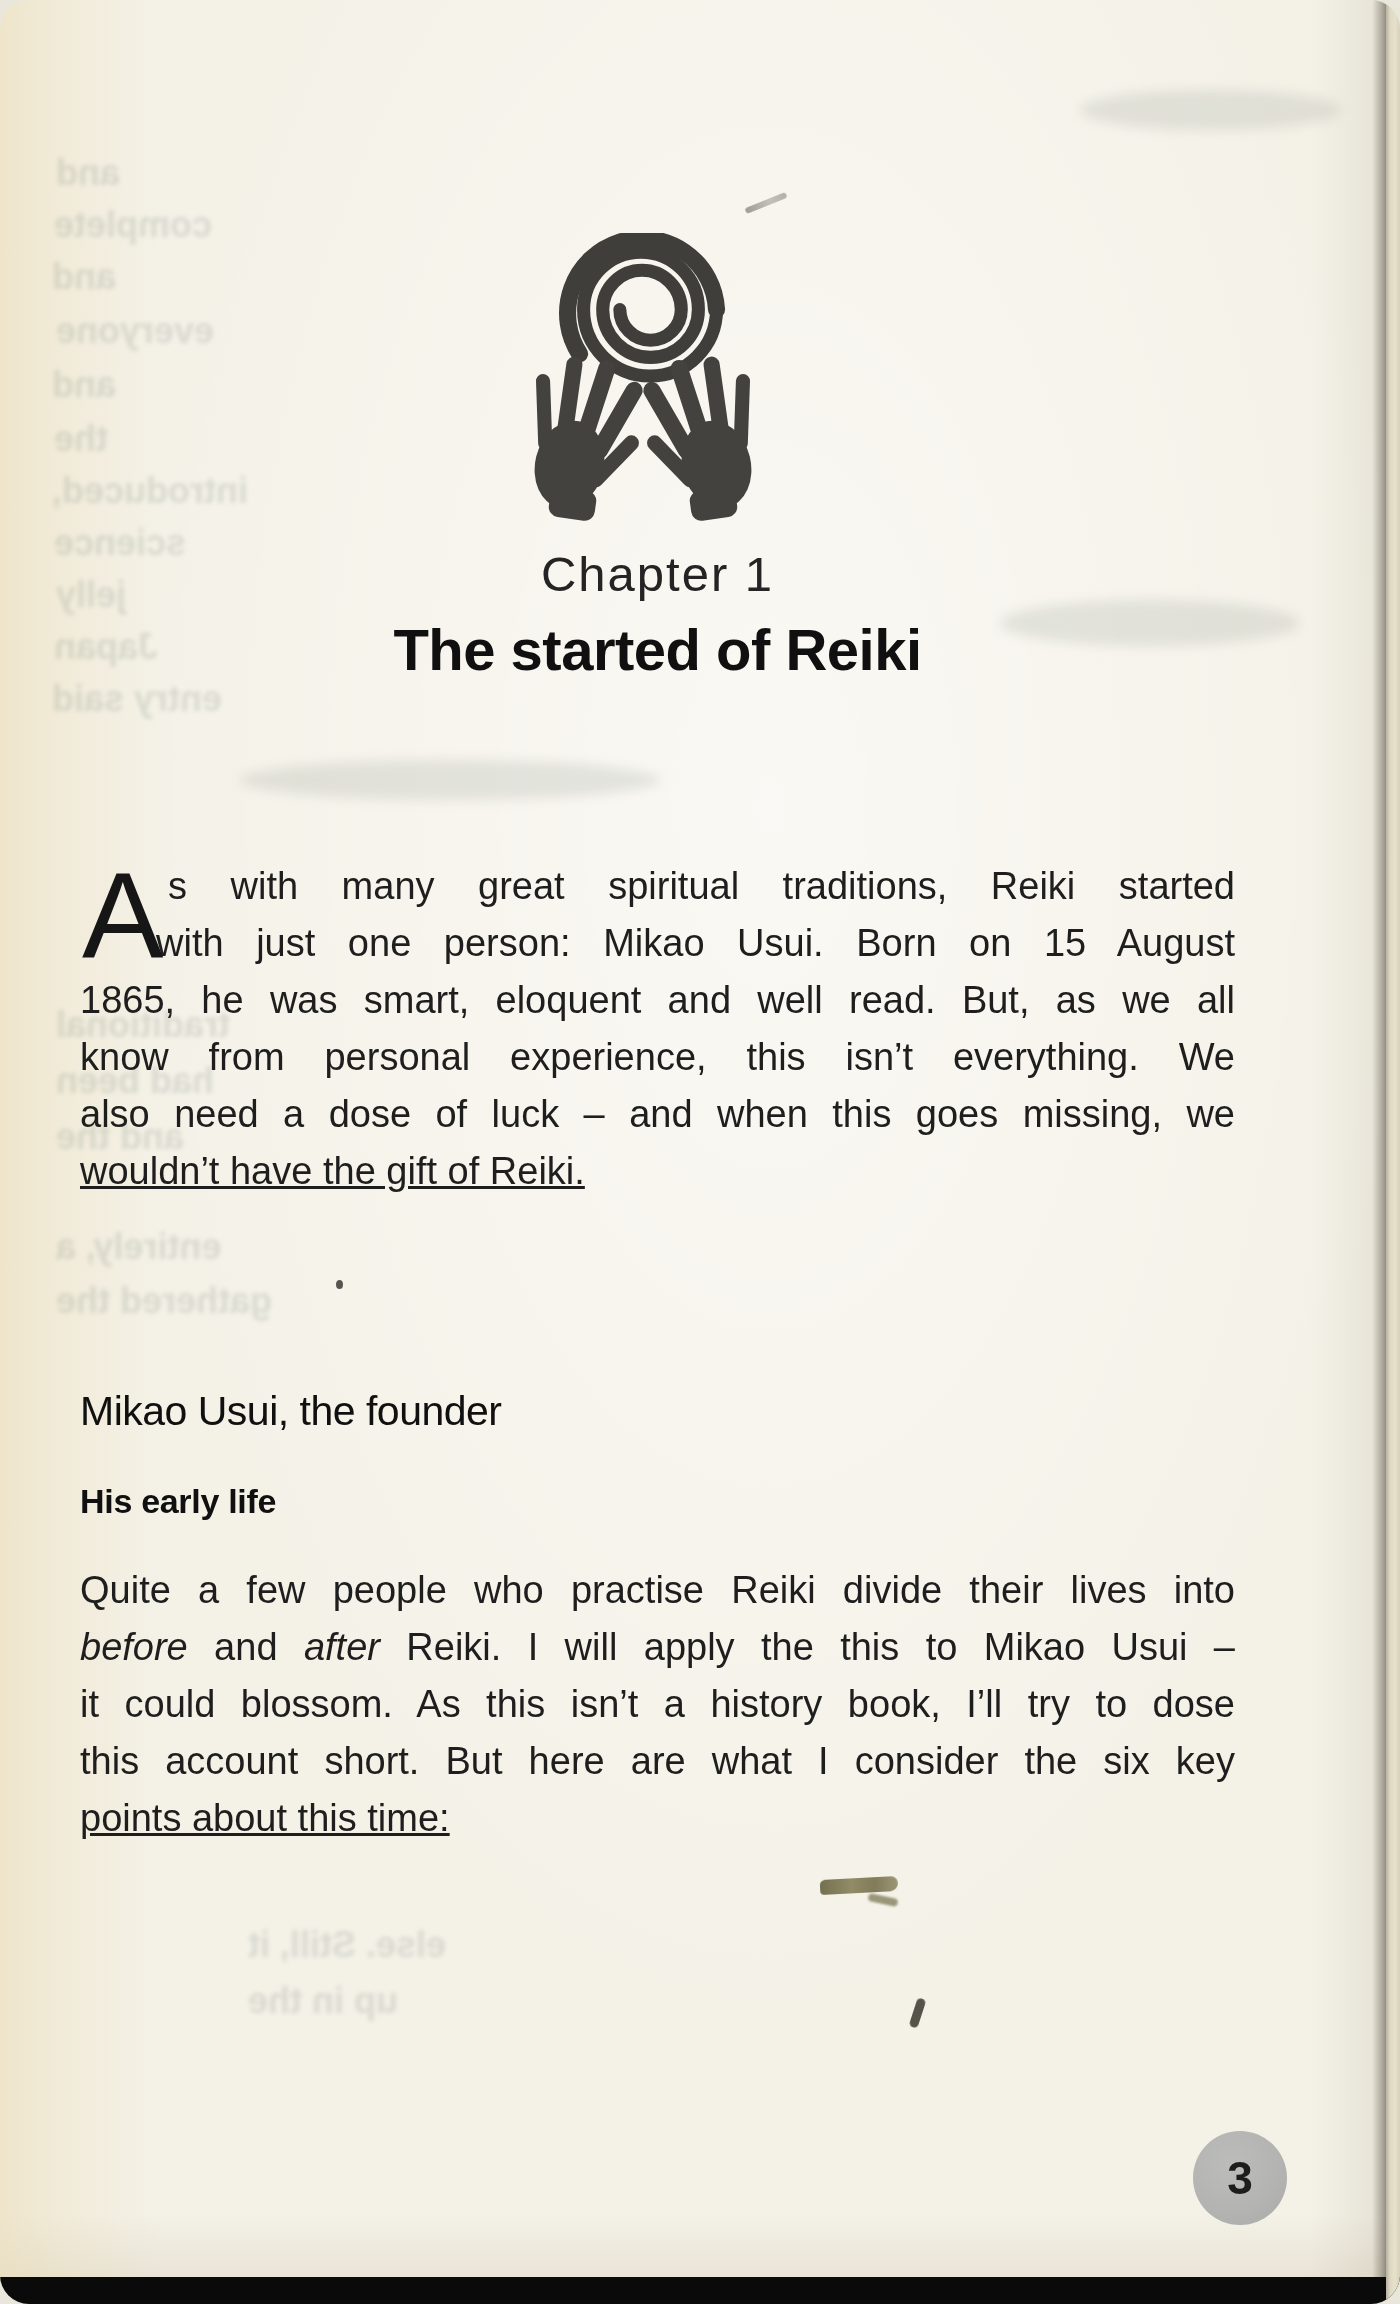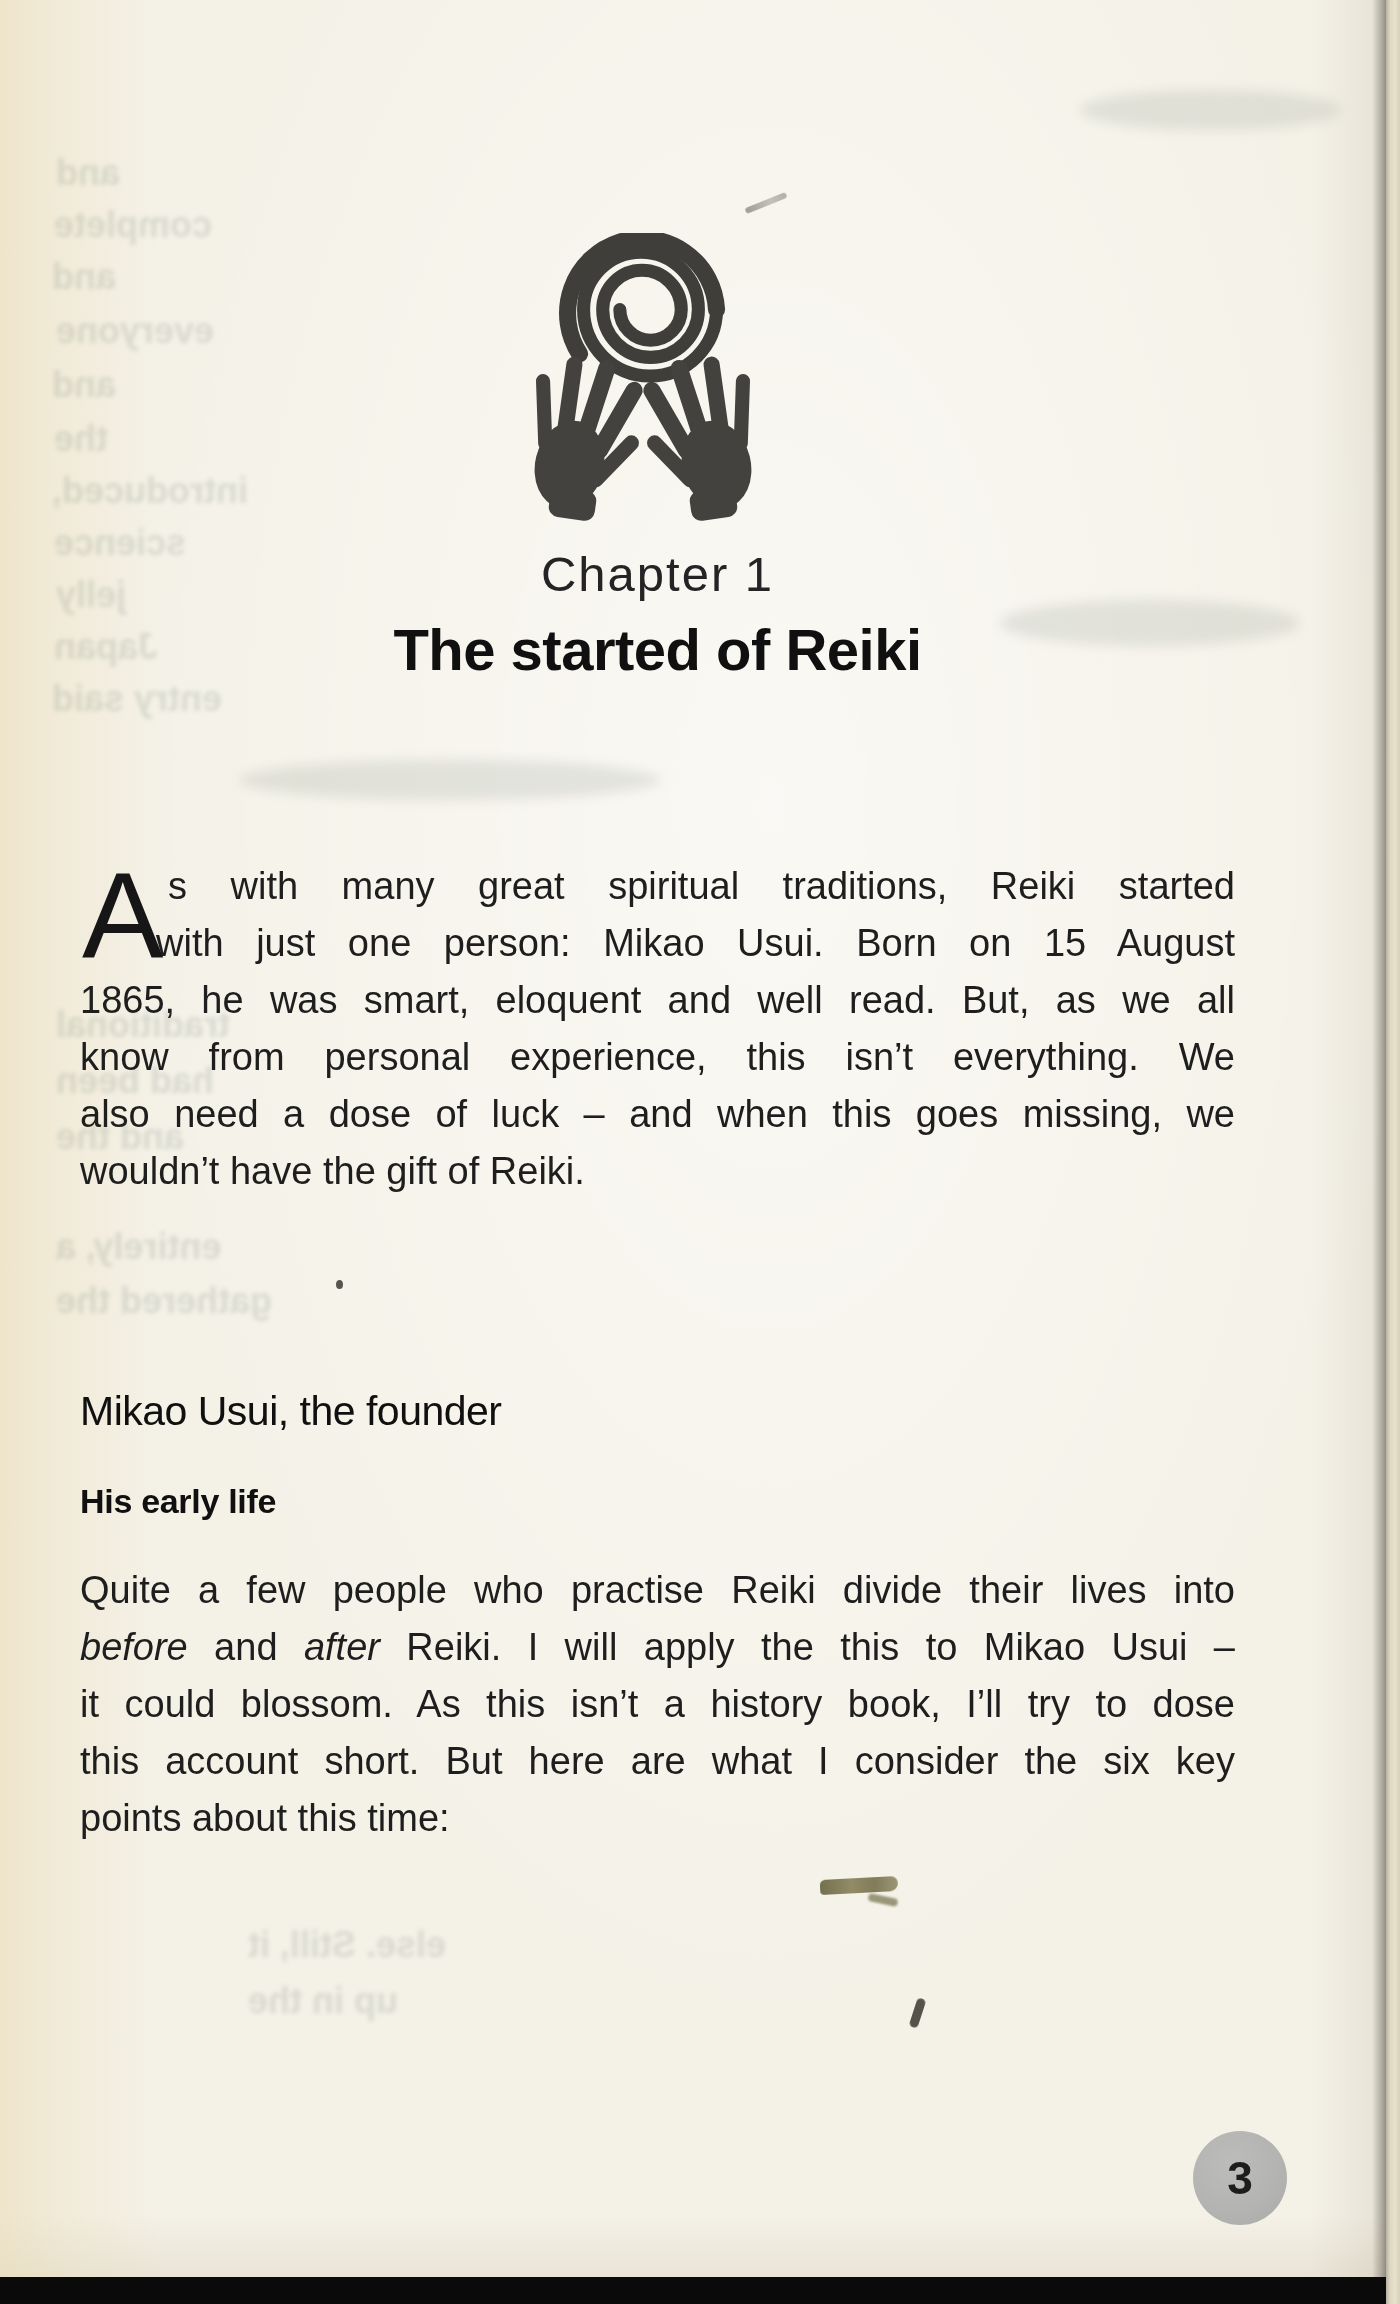--- a/index.html
+++ b/index.html
@@ -4,41 +4,41 @@
 <style>
   html,body{margin:0;padding:0;}
   body{width:1400px;height:2304px;overflow:hidden;background:#e9e6dc;
        font-family:"Liberation Sans","DejaVu Sans",sans-serif;}
   .scan{position:relative;width:1400px;height:2304px;overflow:hidden;
         background:
           radial-gradient(ellipse at 55% 35%, rgba(255,255,255,.55) 0%, rgba(255,255,255,0) 60%),
           linear-gradient(90deg, rgba(233,219,180,.55) 0px, rgba(233,219,180,.25) 70px, rgba(233,219,180,0) 160px),
           linear-gradient(270deg, rgba(150,140,115,.18) 0px, rgba(150,140,115,0) 90px),
           linear-gradient(0deg, rgba(190,178,150,.30) 0px, rgba(190,178,150,0) 90px),
-          #f4f1e7;}
+          #f4f1e7; border-radius: 29px;}
   
   .ghost{position:absolute;left:0;top:0;width:100%;height:100%;pointer-events:none;}
   .ghost span{position:absolute;display:inline-block;transform:scaleX(-1);
       font-weight:bold;font-size:36px;color:rgba(125,140,130,.55);opacity:.42;
       filter:blur(2.2px);white-space:nowrap;}
   .blob{position:absolute;background:rgba(150,160,150,.22);filter:blur(6px);border-radius:50%;}
   
   .logo{position:absolute;left:497px;top:233px;width:292px;height:292px;}
   .pencil-mark{position:absolute;left:744px;top:200px;width:44px;height:6px;
       background:linear-gradient(90deg,#8f8f85,#b9b9af 60%,#a5a59b);border-radius:3px;
       transform:rotate(-22deg);filter:blur(.7px);opacity:.85;}
   
   .headwrap{position:absolute;left:80px;width:1155px;text-align:center;color:#1c1c1c;}
   .chapter-label{top:546px;font-size:49px;font-weight:400;letter-spacing:2px;color:#242424;}
   .chapter-title{top:616px;font-size:58px;font-weight:bold;letter-spacing:-0.5px;color:#101010;}
   
   .bodytext{position:absolute;left:80px;width:1155px;color:#1e1e1e;}
   .para .line{font-size:38px;line-height:57px;text-align:justify;text-align-last:justify;
       white-space:normal;color:#1e1e1e;}
-  .para .line:last-child{text-align:justify;text-align-last:left;}
+  .para .line:last-child{text-align:justify;text-align-last:left;text-decoration:underline;}
   .para .line em{font-style:italic;}
   #para1{top:858px;}
   #para1 .line:nth-child(1){padding-left:88px;}
   #para1 .line:nth-child(2){padding-left:76px;}
   .drop-cap{position:absolute;left:82px;top:856px;font-size:122px;line-height:120px;
       font-weight:400;color:#161616;letter-spacing:0;}
   .h2{position:absolute;left:80px;top:1388px;font-size:41px;font-weight:normal;color:#101010;letter-spacing:-0.5px;}
   .h3{position:absolute;left:80px;top:1482px;font-size:34px;font-weight:bold;color:#101010;letter-spacing:-0.3px;}
   #para2{top:1562px;}
   

